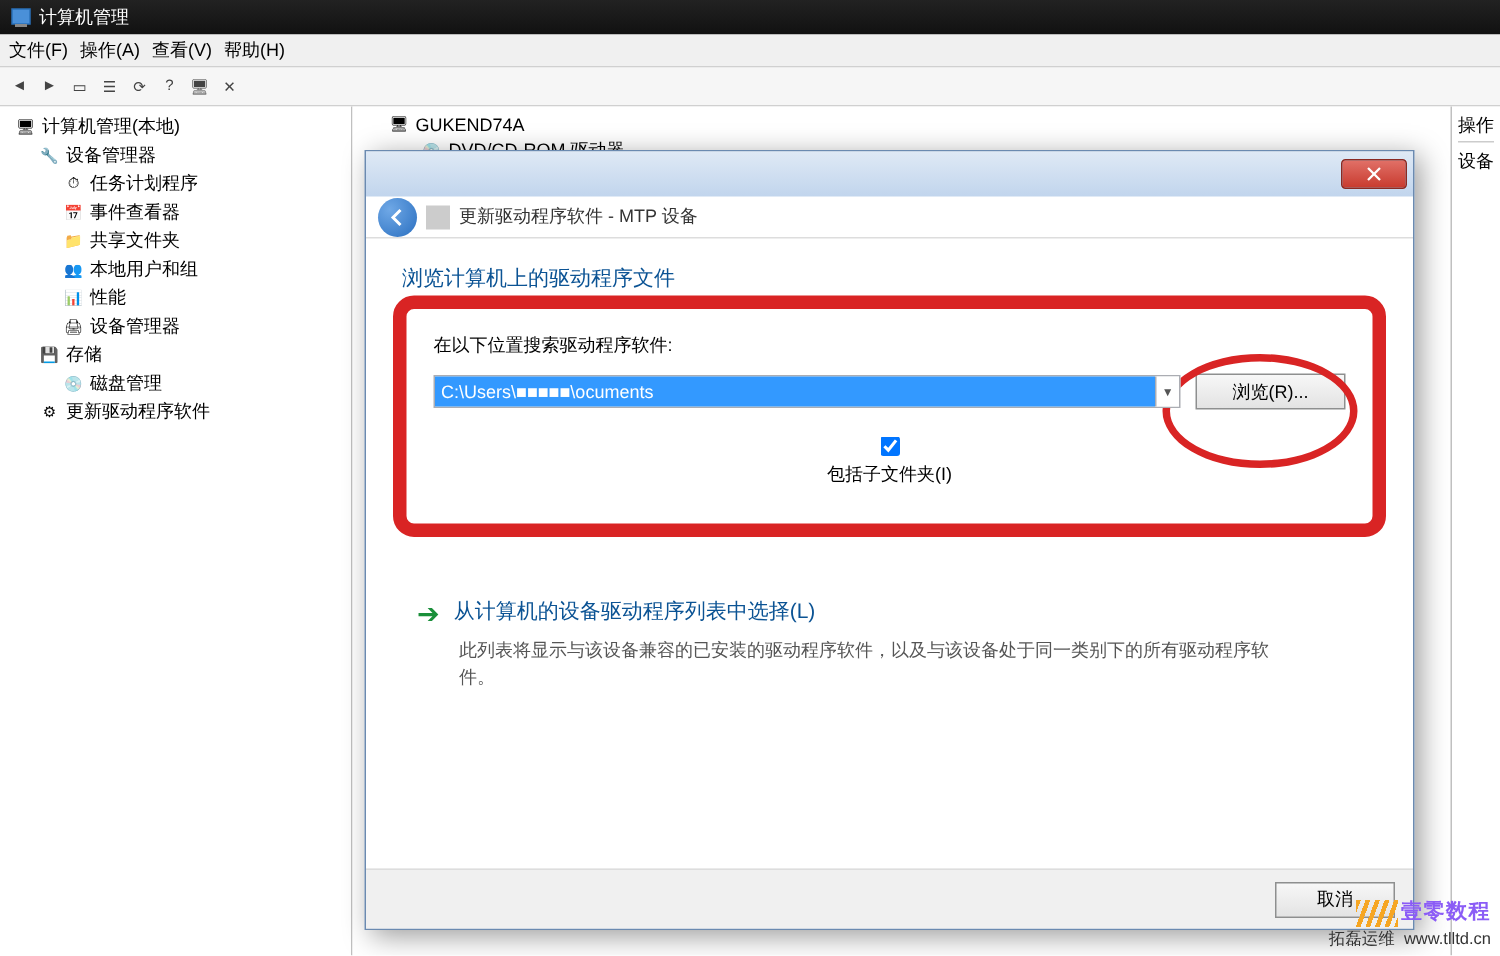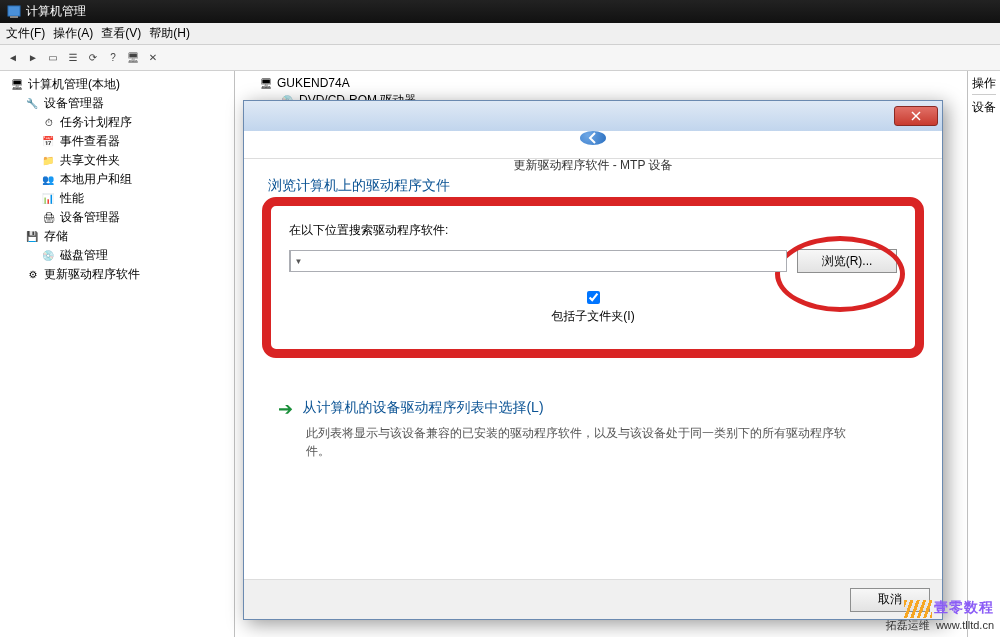--- a/index.html
+++ b/index.html
@@ -34,21 +34,21 @@
 
 
 .mid-tree-item { display: flex; align-items: center; padding: 1px 4px 1px 20px; white-space: nowrap; font-size: 12px; }
 .mid-tree-item.lvl2 { padding-left: 42px; }
 .blur { color: transparent; text-shadow: 0 0 4px #888; }
 
 
 .dialog { position: absolute; left: 243px; top: 100px; width: 700px; height: 520px; background: #fff; border: 1px solid #6b8ab0; box-shadow: 4px 4px 18px rgba(0,0,0,0.4); }
 .dialog-title { height: 30px; background: linear-gradient(#dfe9f5, #c1d5ed); display: flex; align-items: center; justify-content: flex-end; padding: 0 4px; }
 .close-btn { width: 44px; height: 20px; background: linear-gradient(#e17067, #c83b2f); border: 1px solid #8a2a23; border-radius: 3px; color: #fff; display: flex; align-items: center; justify-content: center; font-size: 11px; cursor: pointer; }
-.dialog-header-strip { height: 28px; display: flex; align-items: center; padding: 0 8px; gap: 6px; border-bottom: 1px solid #ddd; flex-direction: column; }
+.dialog-header-strip { height: 28px; display: flex; align-items: center; padding: 0 8px; gap: 6px; border-bottom: 1px solid #ddd; }
 .back-btn { width: 26px; height: 26px; border-radius: 50%; background: radial-gradient(circle at 30% 30%, #6fa8e6, #2a6fc0); display: flex; align-items: center; justify-content: center; color: #fff; font-size: 14px; }
 .dialog-header-strip .ico { width: 16px; height: 16px; background: #ccc; }
 .dialog-header-strip .txt { font-size: 12px; color: #333; }
 
 .dialog-body { padding: 18px 24px; position: relative; height: calc(100% - 98px); }
 .section-heading { color: #0b5394; font-size: 14px; margin-bottom: 12px; }
 
 
 .red-box { border: 9px solid #d92424; border-radius: 14px; padding: 16px 18px 24px 18px; margin: -10px -6px 20px -6px; position: relative; }
 .red-box .lbl { font-size: 12px; margin-bottom: 10px; }
@@ -201,20 +201,21 @@
   </div>
 
   <div class="dialog-body">
     <div class="section-heading">浏览计算机上的驱动程序文件</div>
 
     <div class="red-box">
       <div class="red-circle"></div>
       <div class="lbl">在以下位置搜索驱动程序软件:</div>
       <div class="path-row">
         <div class="path-input-wrap">
+          <input class="path-input" value="C:\Users\■■■■■\ocuments" style="">
           <div class="dd-btn">▼</div>
         </div>
         <button class="browse-btn">浏览(R)...</button>
       </div>
       <label class="chk-row">
         <input type="checkbox" checked="" style="">
         <span>包括子文件夹(I)</span>
       </label>
     </div>
 

